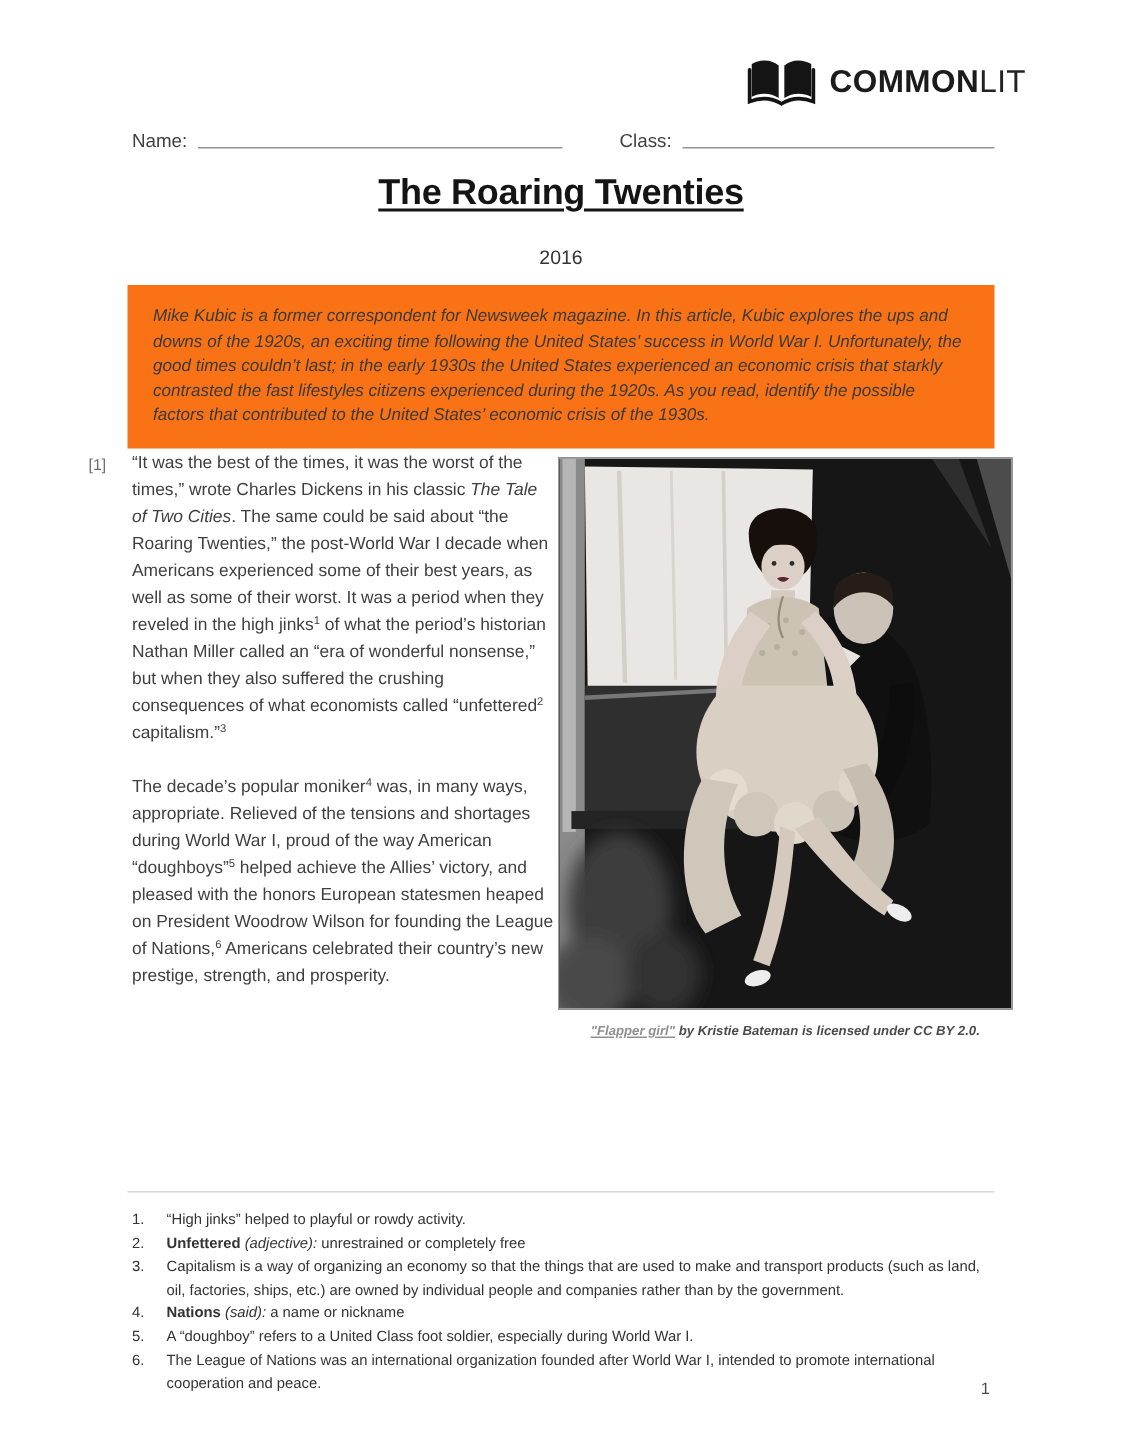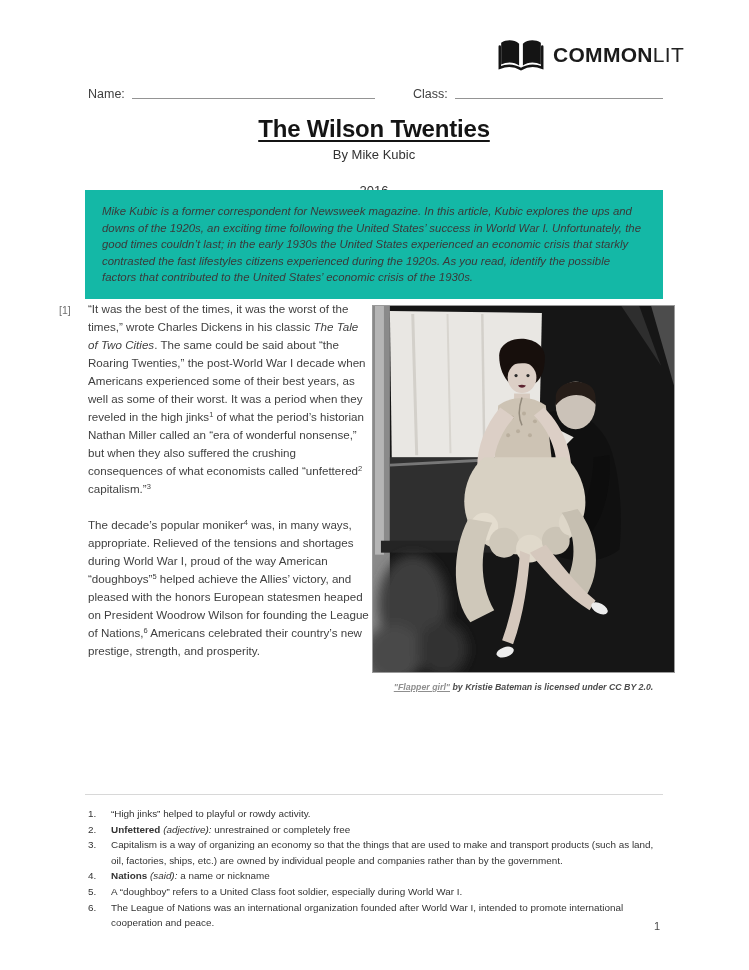--- a/index.html
+++ b/index.html
@@ -19,21 +19,21 @@
   .field-class{top:87px;left:395px;width:250px;margin-left:18px;}
   .field-line{flex:1;border-bottom:1px solid #949494;margin-left:7px;margin-bottom:2px;}
   
   .title-wrap{position:absolute;top:115px;left:85px;width:578px;text-align:center;}
   .doc-title{margin:0;font-size:24px;font-weight:bold;color:#141414;
     text-decoration:underline;text-decoration-thickness:2px;text-underline-offset:3px;letter-spacing:-.2px;}
   .byline{font-size:13px;color:#333;margin-top:4px;}
   .year{font-size:13px;color:#333;margin-top:21px;}
   
   .intro{position:absolute;top:190px;left:85px;width:578px;box-sizing:border-box;
-    background:#14b8a6;padding:13px 17px 13px 17px;font-style:italic;
+    background:#f97316;padding:13px 17px 13px 17px;font-style:italic;
     font-size:11.4px;line-height:16.6px;color:#3a3a3a;}
   
   .article{position:absolute;top:300px;left:88px;width:281px;font-size:11.6px;line-height:18px;color:#3f3f3f;}
   .article p{margin:0 0 18px 0;}
   .para-marker{position:absolute;left:-29px;top:1px;font-size:10.5px;color:#6f6f6f;}
   .seg-i{font-style:italic;}
   .seg-b{font-weight:bold;}
   .seg-bi{font-weight:normal;font-style:italic;}
   sup.seg-sup{font-size:7.5px;line-height:0;vertical-align:baseline;position:relative;top:-4.5px;}
   
@@ -69,22 +69,21 @@
   <div class="field field-name">
     <span>Name:</span>
     <span class="field-line"></span>
   </div>
   <div class="field field-class">
     <span>Class:</span>
     <span class="field-line"></span>
   </div>
 
   <div class="title-wrap">
-    <h1 class="doc-title">The Wilson Twenties</h1>
-    <div class="byline">By Mike Kubic</div>
+    <h1 class="doc-title">The Roaring Twenties</h1>
     <div class="year">2016</div>
   </div>
 
   <div class="intro">Mike Kubic is a former correspondent for Newsweek magazine. In this article, Kubic explores the ups and downs of the 1920s, an exciting time following the United States’ success in World War I. Unfortunately, the good times couldn’t last; in the early 1930s the United States experienced an economic crisis that starkly contrasted the fast lifestyles citizens experienced during the 1920s. As you read, identify the possible factors that contributed to the United States’ economic crisis of the 1930s.</div>
 
   <div class="article">
     <span class="para-marker">[1]</span>
     <p><span class="seg-n">“It was the best of the times, it was the worst of the times,” wrote Charles Dickens in his classic </span><span class="seg-i">The Tale of Two Cities</span><span class="seg-n">. The same could be said about “the Roaring Twenties,” the post-World War I decade when Americans experienced some of their best years, as well as some of their worst. It was a period when they reveled in the high jinks</span><sup class="seg-sup">1</sup><span class="seg-n"> of what the period’s historian Nathan Miller called an “era of wonderful nonsense,” but when they also suffered the crushing consequences of what economists called “unfettered</span><sup class="seg-sup">2</sup><span class="seg-n"> capitalism.”</span><sup class="seg-sup">3</sup></p>
     <p><span class="seg-n">The decade’s popular moniker</span><sup class="seg-sup">4</sup><span class="seg-n"> was, in many ways, appropriate. Relieved of the tensions and shortages during World War I, proud of the way American “doughboys”</span><sup class="seg-sup">5</sup><span class="seg-n"> helped achieve the Allies’ victory, and pleased with the honors European statesmen heaped on President Woodrow Wilson for founding the League of Nations,</span><sup class="seg-sup">6</sup><span class="seg-n"> Americans celebrated their country’s new prestige, strength, and prosperity.</span></p>
   </div>

